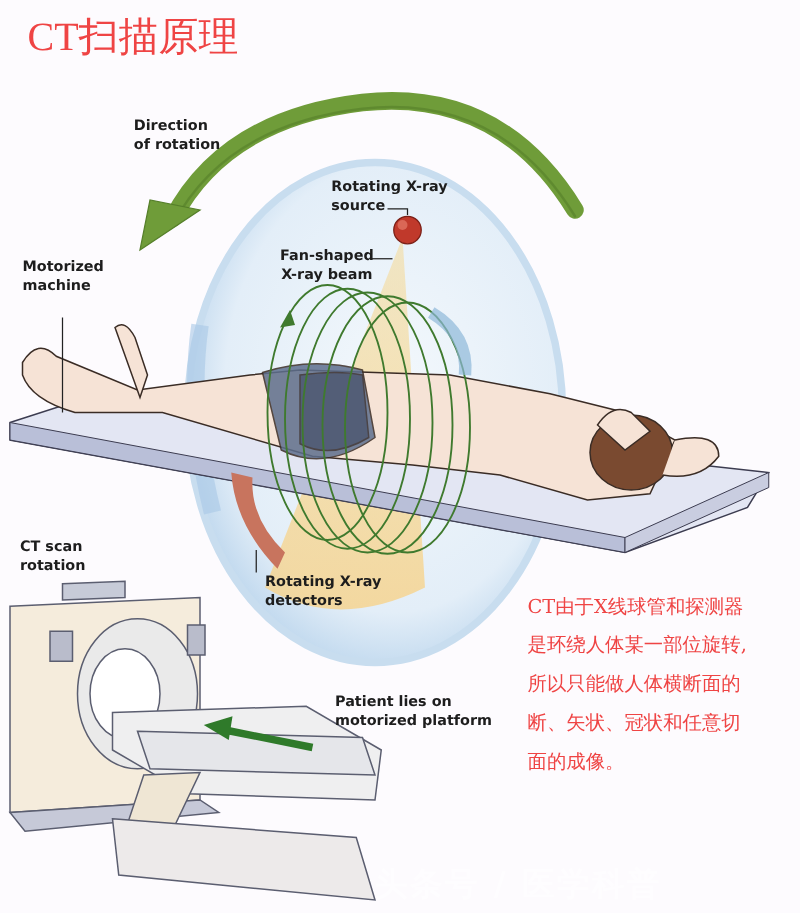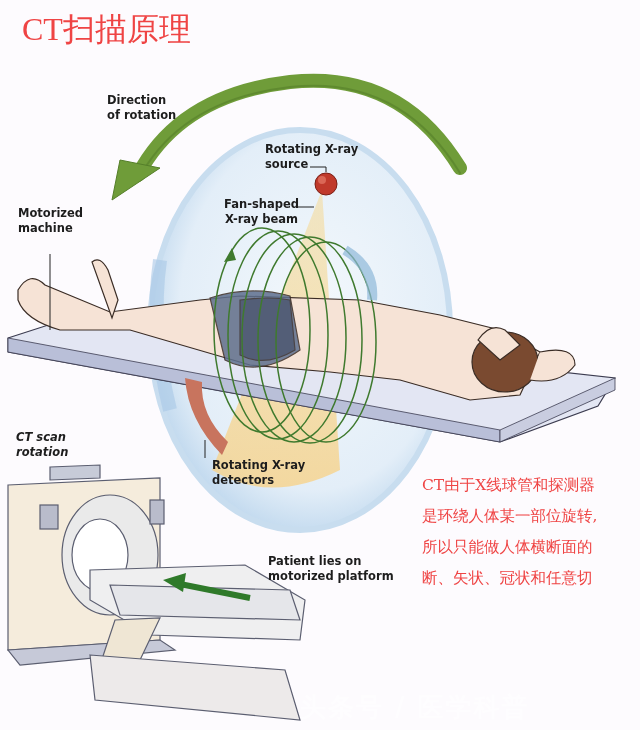--- a/index.html
+++ b/index.html
@@ -135,29 +135,30 @@
   <span>X-ray beam</span>
 </div>
 <div class="lbl" style="left:18px; top:206px;">
   <span>Motorized</span>
   <span>machine</span>
 </div>
 <div class="lbl" style="left:212px; top:458px;">
   <span>Rotating X-ray</span>
   <span>detectors</span>
 </div>
-<div class="lbl" style="left:16px; top:430px;font-style:italic;">
+<div class="lbl" style="left:16px; top:430px;">
   <span>CT scan</span>
   <span>rotation</span>
 </div>
 <div class="lbl" style="left:268px; top:554px;">
   <span>Patient lies on</span>
   <span>motorized platform</span>
 </div>
 
 <div class="note">
   <span>CT由于X线球管和探测器</span>
   <span>是环绕人体某一部位旋转,</span>
   <span>所以只能做人体横断面的</span>
   <span>断、矢状、冠状和任意切</span>
+  <span>面的成像。</span>
 </div>
 
 <div class="watermark">头条号 / 医学科普</div>
 
 </body></html>

